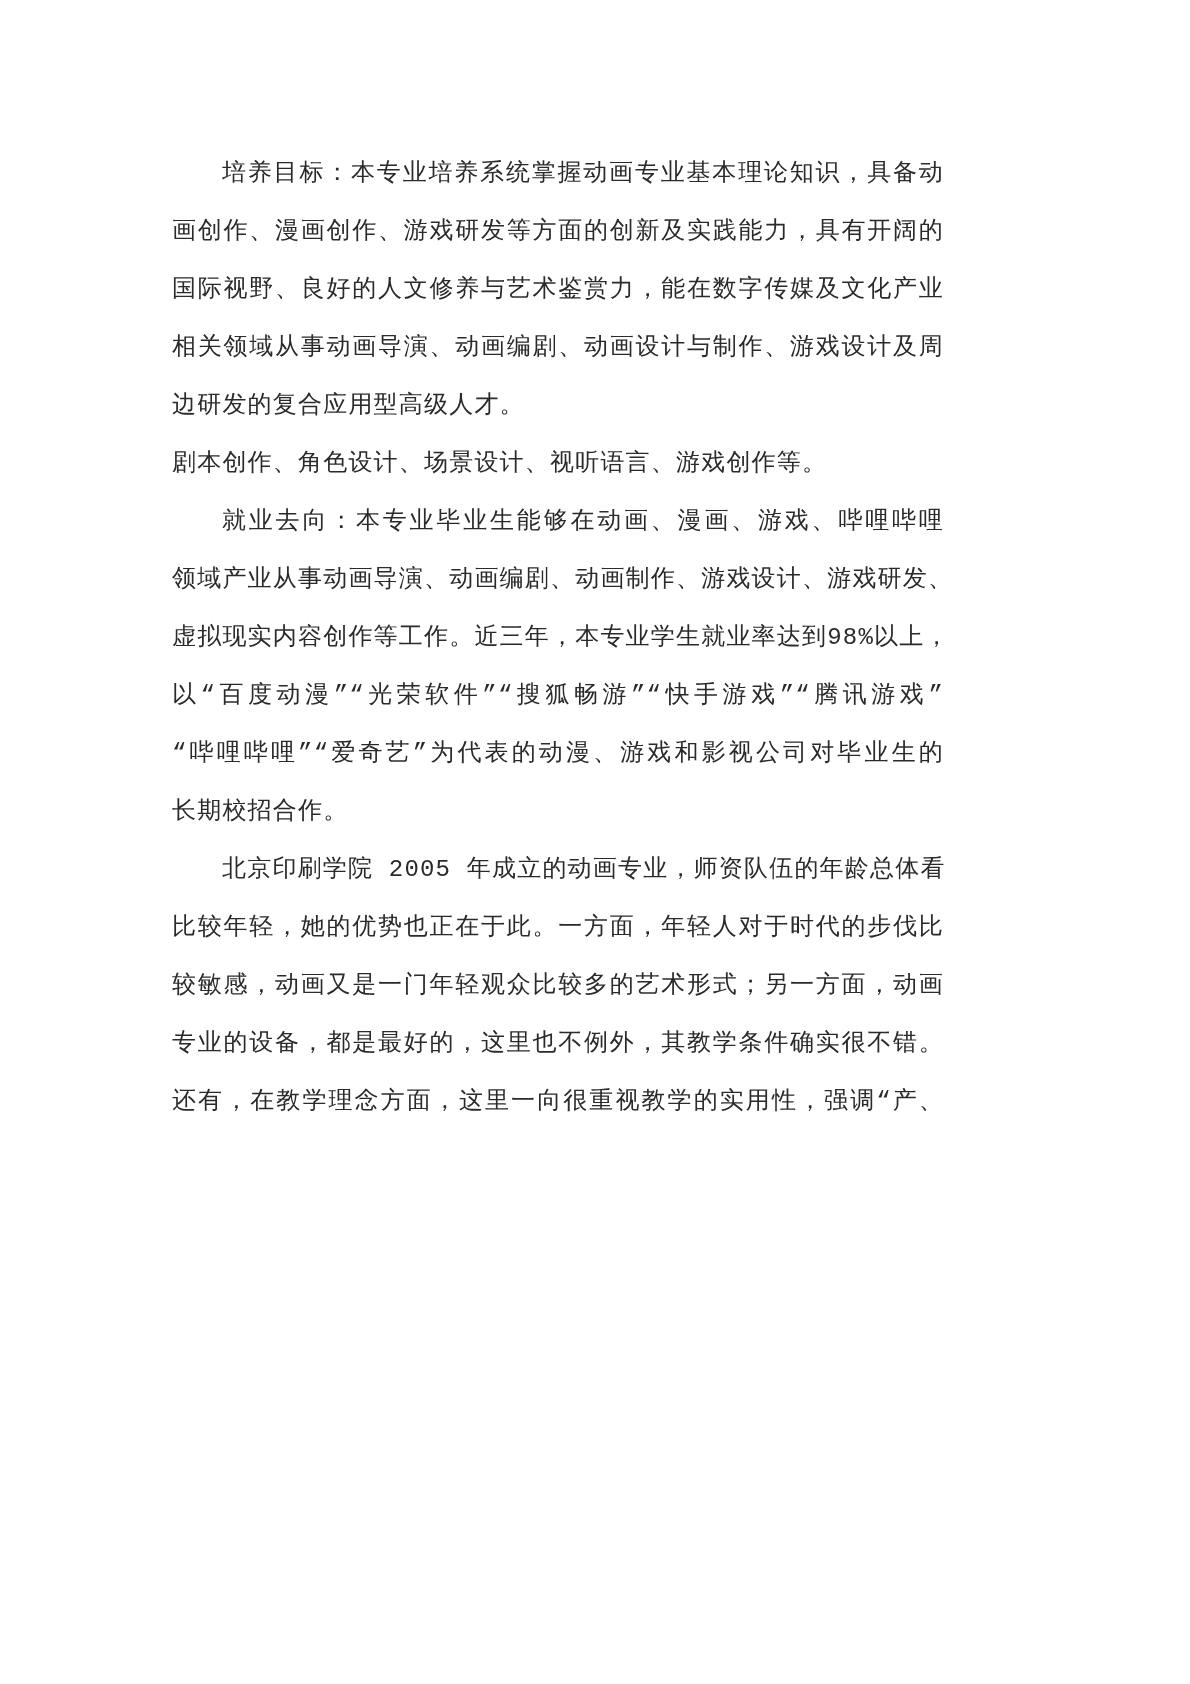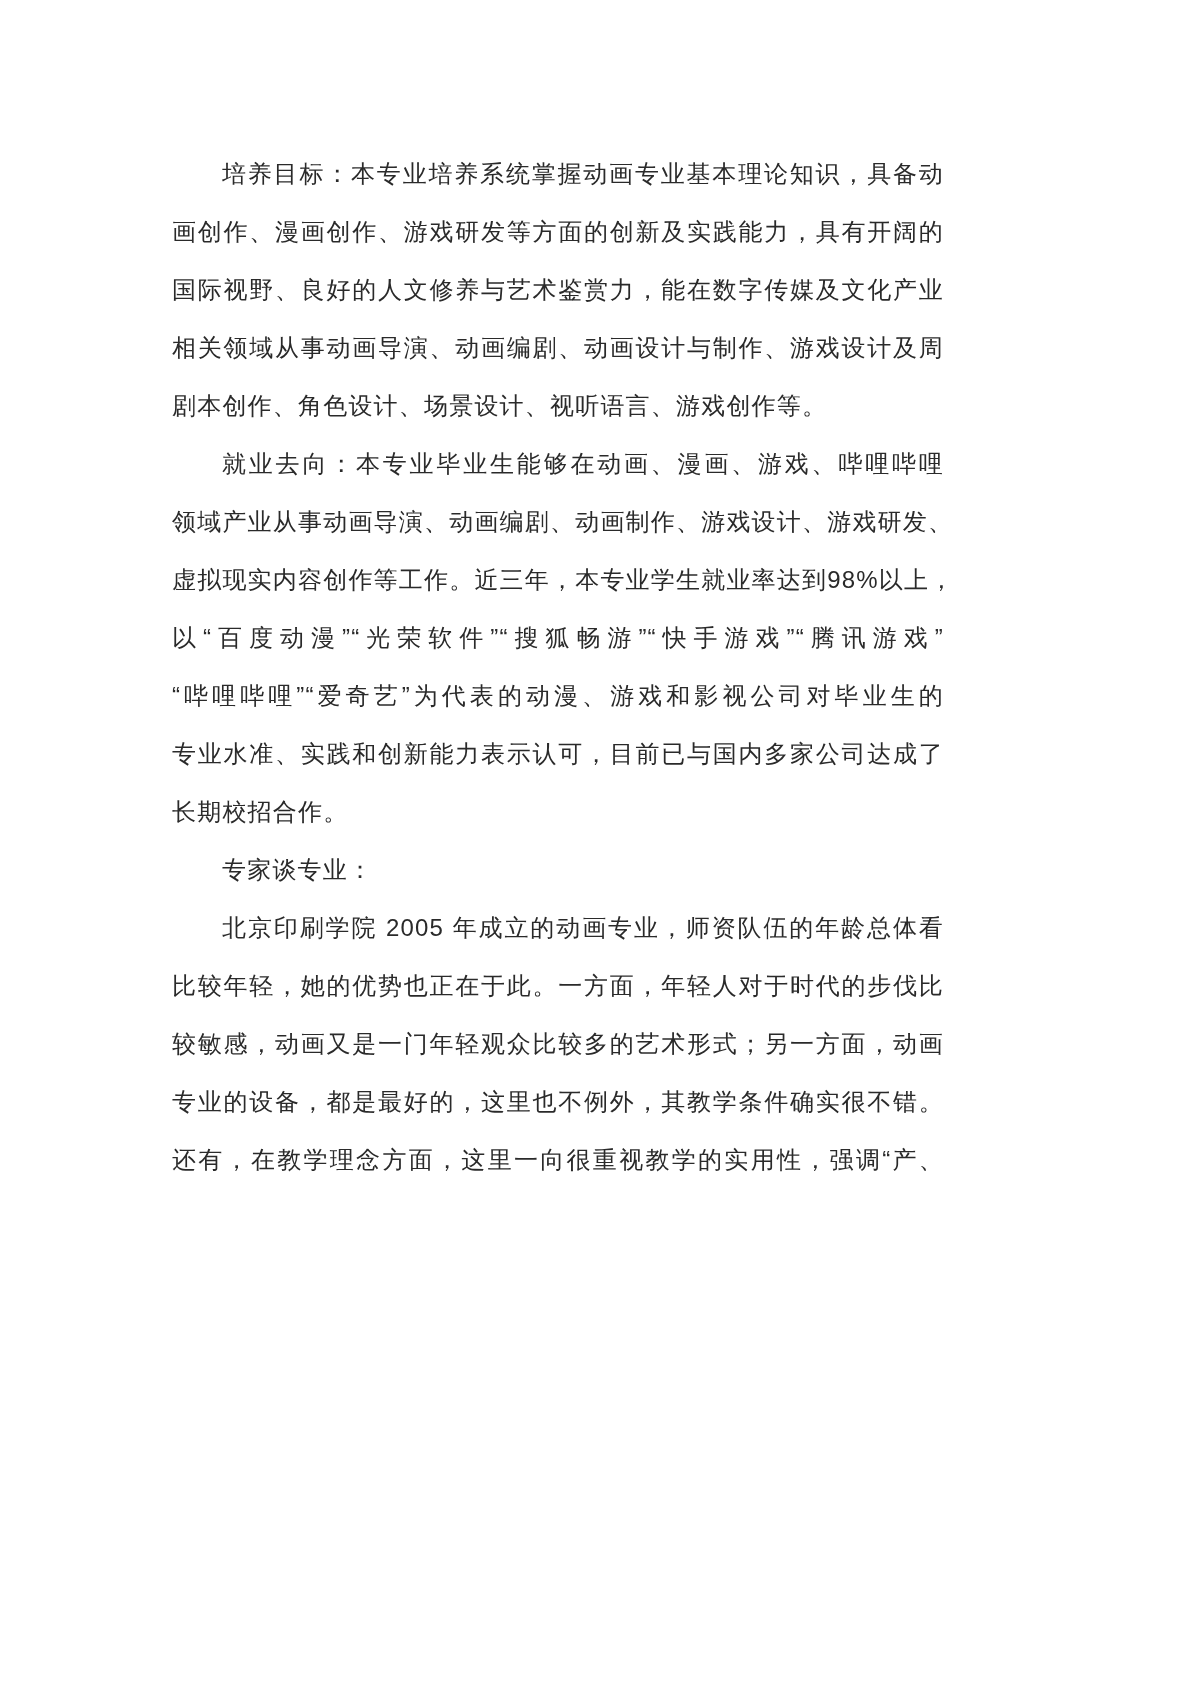--- a/index.html
+++ b/index.html
@@ -2,21 +2,21 @@
 <html><head>
   <meta charset="utf-8">
   <style>
     html, body { margin: 0; padding: 0; background: #ffffff; }
     body { width: 1190px; height: 1684px; position: relative; overflow: hidden; }
     .page {
       position: absolute;
       left: 172px;
       top: 145px;
       width: 772px;
-      font-family: Liberation Sans, sans-serif;
+      font-family: Liberation Mono, monospace;
       color: #2a2a2a;
       font-size: 24px;
       line-height: 58px;
       letter-spacing: 1.2px;
     }
     .line {
       display: block;
       height: 58px;
       white-space: nowrap;
       text-align: justify;
@@ -28,39 +28,36 @@
 </head>
 <body>
 
 <div class="page">
 
   <div>
     <span class="line indent">培养目标：本专业培养系统掌握动画专业基本理论知识，具备动</span>
     <span class="line">画创作、漫画创作、游戏研发等方面的创新及实践能力，具有开阔的</span>
     <span class="line">国际视野、良好的人文修养与艺术鉴赏力，能在数字传媒及文化产业</span>
     <span class="line">相关领域从事动画导演、动画编剧、动画设计与制作、游戏设计及周</span>
+    <span class="line last">边研发的复合应用型高级人才。</span>
   </div>
 
   <div>
     <span class="line last">剧本创作、角色设计、场景设计、视听语言、游戏创作等。</span>
   </div>
 
   <div>
     <span class="line indent">就业去向：本专业毕业生能够在动画、漫画、游戏、哔哩哔哩</span>
     <span class="line">领域产业从事动画导演、动画编剧、动画制作、游戏设计、游戏研发、</span>
     <span class="line">虚拟现实内容创作等工作。近三年，本专业学生就业率达到98%以上，</span>
     <span class="line">以“百度动漫”“光荣软件”“搜狐畅游”“快手游戏”“腾讯游戏”</span>
     <span class="line">“哔哩哔哩”“爱奇艺”为代表的动漫、游戏和影视公司对毕业生的</span>
-    <span class="line">专业水准、实践和创新能力表示认可，目前已与国内多家公司达成了</span>
     <span class="line last">长期校招合作。</span>
   </div>
 
-  <div>
-    <span class="line indent last">专家谈专业：</span>
-  </div>
 
   <div>
     <span class="line indent">北京印刷学院 2005 年成立的动画专业，师资队伍的年龄总体看</span>
     <span class="line">比较年轻，她的优势也正在于此。一方面，年轻人对于时代的步伐比</span>
     <span class="line">较敏感，动画又是一门年轻观众比较多的艺术形式；另一方面，动画</span>
     <span class="line">专业的设备，都是最好的，这里也不例外，其教学条件确实很不错。</span>
     <span class="line">还有，在教学理念方面，这里一向很重视教学的实用性，强调“产、</span>
   </div>
 
 </div>

